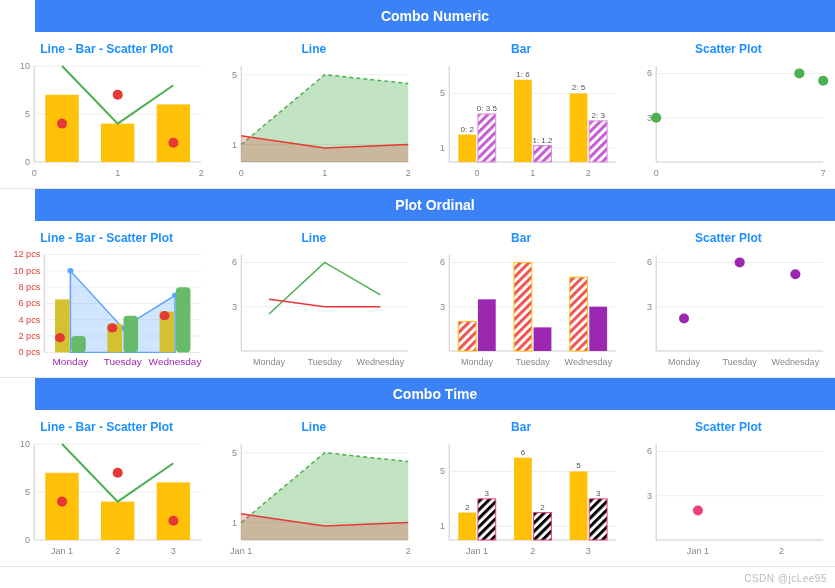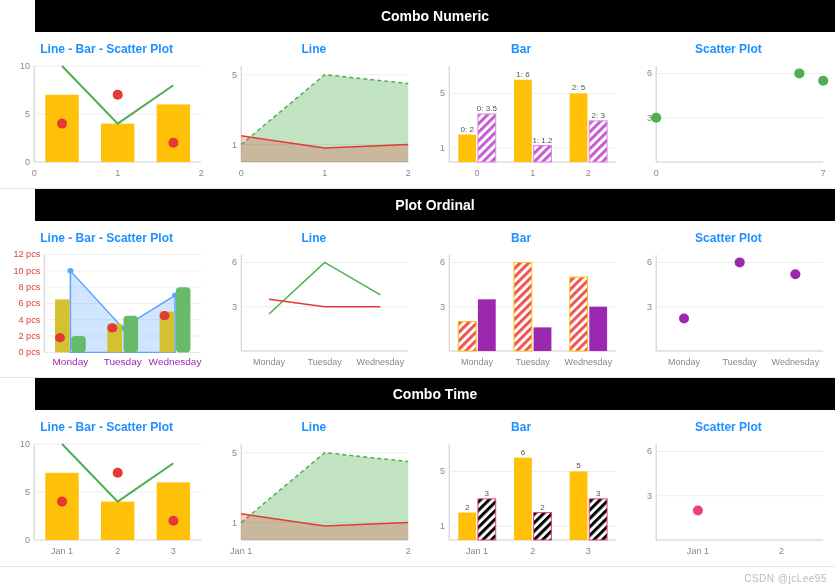--- a/index.html
+++ b/index.html
@@ -1,17 +1,17 @@
 <!DOCTYPE html>
 <html><head>
 <meta charset="utf-8">
 <style>
   * { box-sizing: border-box; margin: 0; padding: 0; }
   body { font-family: -apple-system, BlinkMacSystemFont, "Segoe UI", Arial, sans-serif; font-size: 11px; color: #444; background: #fff; width: 835px; }
-  .section-header { background: #000000; color: #fff; text-align: center; font-weight: 600; font-size: 14px; padding: 8px 0; margin-left: 35px; }
+  .section-header { background: #3b82f6; color: #fff; text-align: center; font-weight: 600; font-size: 14px; padding: 8px 0; margin-left: 35px; }
   .row { display: flex; gap: 6px; padding: 4px 6px 8px 6px; border-bottom: 1px solid #e5e5e5; }
   .card { flex: 1 1 0; min-width: 0; }
   .card-title { color: #1e90ff; font-weight: 600; text-align: center; padding: 6px 0 4px 0; font-size: 12px; }
   .chart { position: relative; height: 120px; }
   .chart svg { width: 100%; height: 100%; display: block; }
   .axis { stroke: #ccc; stroke-width: 1; }
   .grid { stroke: #eee; stroke-width: 1; }
   .tick { fill: #888; font-size: 9px; }
   .tick-red { fill: #e53935; font-size: 9px; }
   .tick-purple { fill: #9c27b0; font-size: 10px; }

